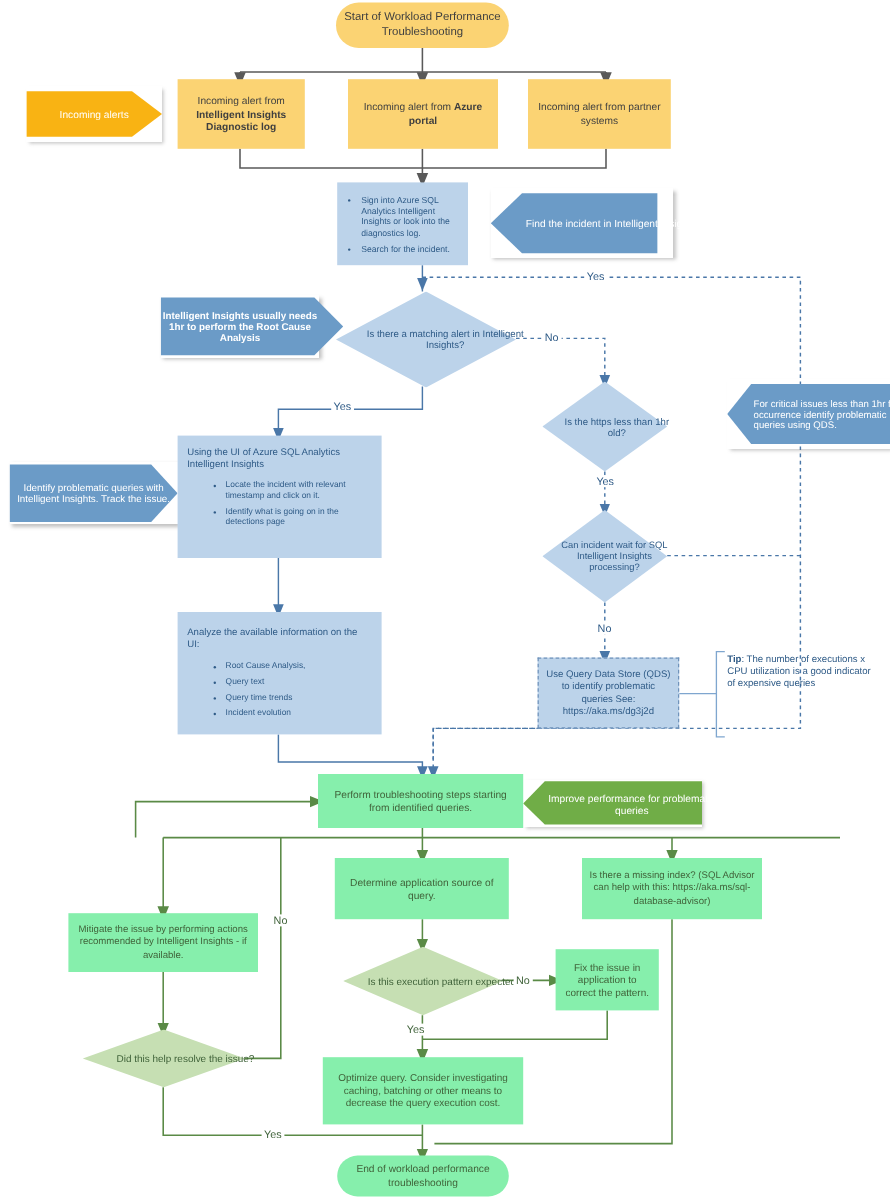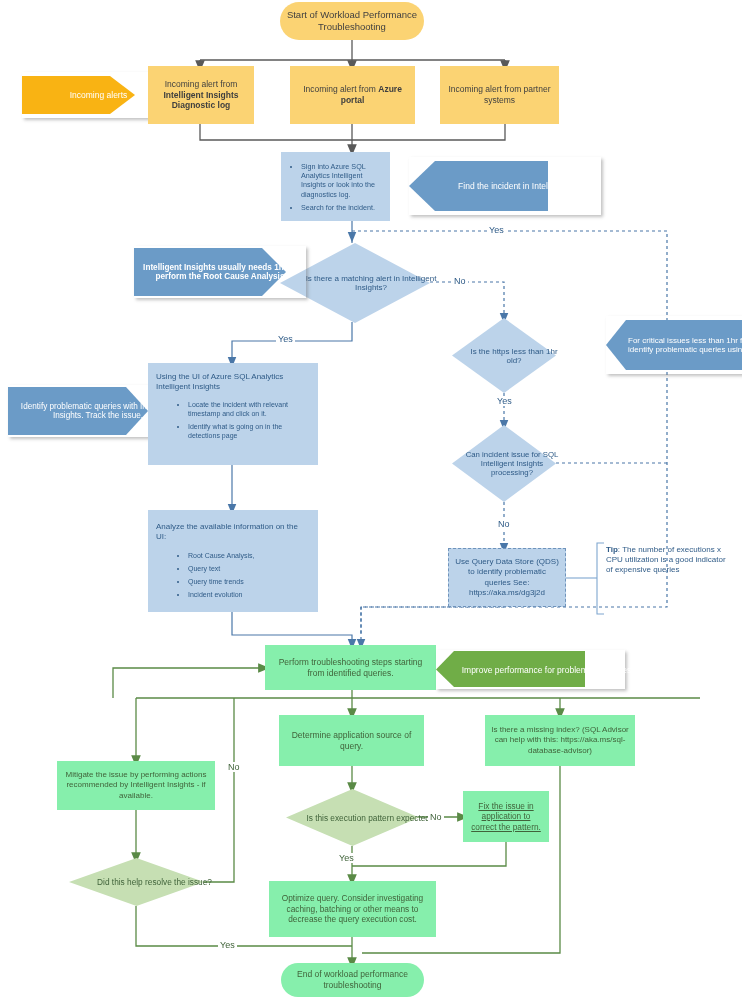--- a/index.html
+++ b/index.html
@@ -10,21 +10,21 @@
 
   
   .yellow{background:#fbd373;color:#3f3f3f;}
   .blue{background:#bcd3ea;color:#2f5b87;}
   .green{background:#86efac;color:#40633a;}
 
   .terminator{border-radius:20px;}
   .rect{}
   .dashed{border:1px dashed #6f93bb;background:#bcd3ea;}
 
-  .shadowed{box-shadow:2px 2px 3px rgba(120,120,120,.45);padding-left:40px;}
+  .shadowed{box-shadow:2px 2px 3px rgba(120,120,120,.45);}
 
   
   .diamond-wrap{position:absolute;}
   .diamond-label{position:absolute;left:0;top:0;width:100%;height:100%;
       display:flex;align-items:center;justify-content:center;text-align:center;}
 
   
   .callout{position:absolute;}
   .callout .clabel{position:absolute;top:0;left:0;width:100%;height:100%;
       display:flex;align-items:center;justify-content:center;text-align:center;}
@@ -214,21 +214,21 @@
     <div class="clabel" style="font-size:8px;color:#ffffff;padding-left:22px;text-align:left;justify-content:flex-start;">
       <span>For critical issues less than 1hr from occurrence identify problematic queries using QDS.</span>
     </div>
   </div>
 
   <div class="diamond-wrap" style="left:452px;top:425px;width:104px;height:77px;">
     <svg width="104" height="77">
         <polygon points="52,0 104,38.5 52,77 0,38.5" fill="#bcd3ea"></polygon>
       </svg>
     <div class="diamond-label" style="font-size:7.8px;color:#2f5b87;padding:0 8px;">
-      <span>Can incident issue for SQL Intelligent Insights processing?</span>
+      <span>Can incident wait for SQL Intelligent Insights processing?</span>
     </div>
   </div>
 
   <div class="node dashed rect" style="left:448px;top:548px;width:118px;height:59px;font-size:8px;color:#2f5b87;">
     <div class="txt">Use Query Data Store (QDS)  to identify problematic queries See: https://aka.ms/dg3j2d</div>
   </div>
 
   <div class="node" style="left:606px;top:545px;width:124px;height:68px;font-size:8px;color:#2f5b87;align-items:flex-start;justify-content:flex-start;">
     <div class="txt" style="text-align:left;padding:0;">
       <b>Tip</b><span>: The number of executions x CPU utilization is a good indicator of expensive queries</span>
@@ -293,21 +293,21 @@
 
   <div class="diamond-wrap" style="left:286px;top:789px;width:133px;height:57px;">
     <svg width="133" height="57">
         <polygon points="66.5,0 133,28.5 66.5,57 0,28.5" fill="#c6dfb3"></polygon>
       </svg>
     <div class="diamond-label" style="font-size:8.3px;color:#40633a;padding:0 18px;">
       <span>Is this execution pattern expected?</span>
     </div>
   </div>
 
-  <div class="node green rect" style="left:463px;top:791px;width:86px;height:51px;font-size:8.3px;text-decoration:underline;">
+  <div class="node green rect" style="left:463px;top:791px;width:86px;height:51px;font-size:8.3px;">
     <div class="txt">Fix the issue in application to correct the pattern.</div>
   </div>
 
   <div class="diamond-wrap" style="left:69px;top:858px;width:135px;height:48px;">
     <svg width="135" height="48">
         <polygon points="67.5,0 135,24 67.5,48 0,24" fill="#c6dfb3"></polygon>
       </svg>
     <div class="diamond-label" style="font-size:8.3px;color:#40633a;padding:0 18px;">
       <span>Did this help resolve the issue?</span>
     </div>

